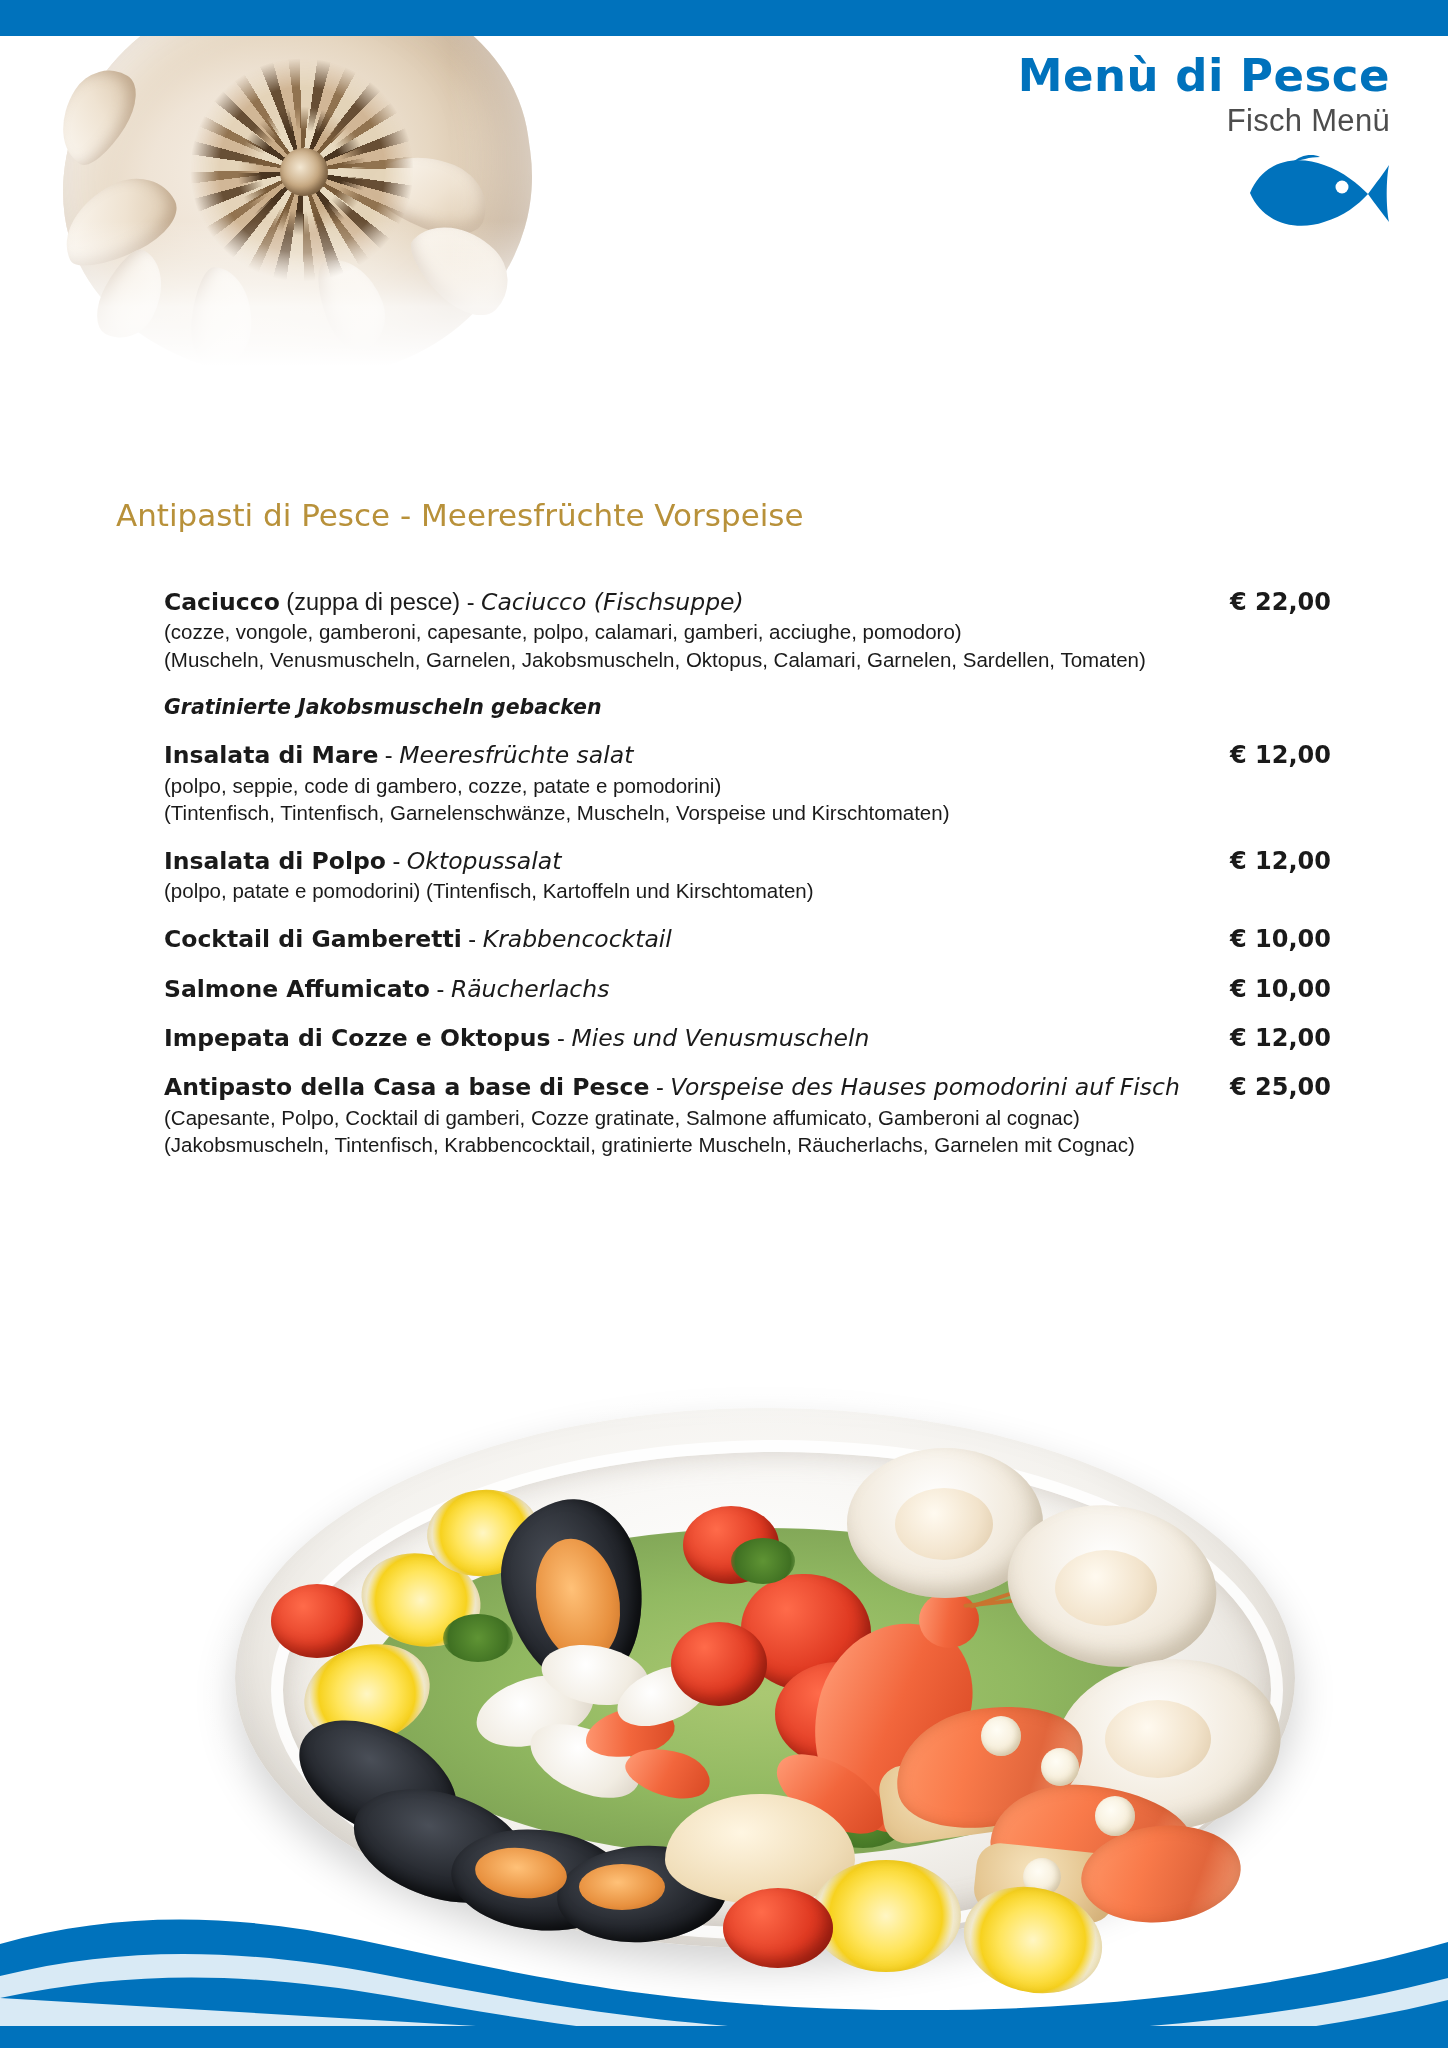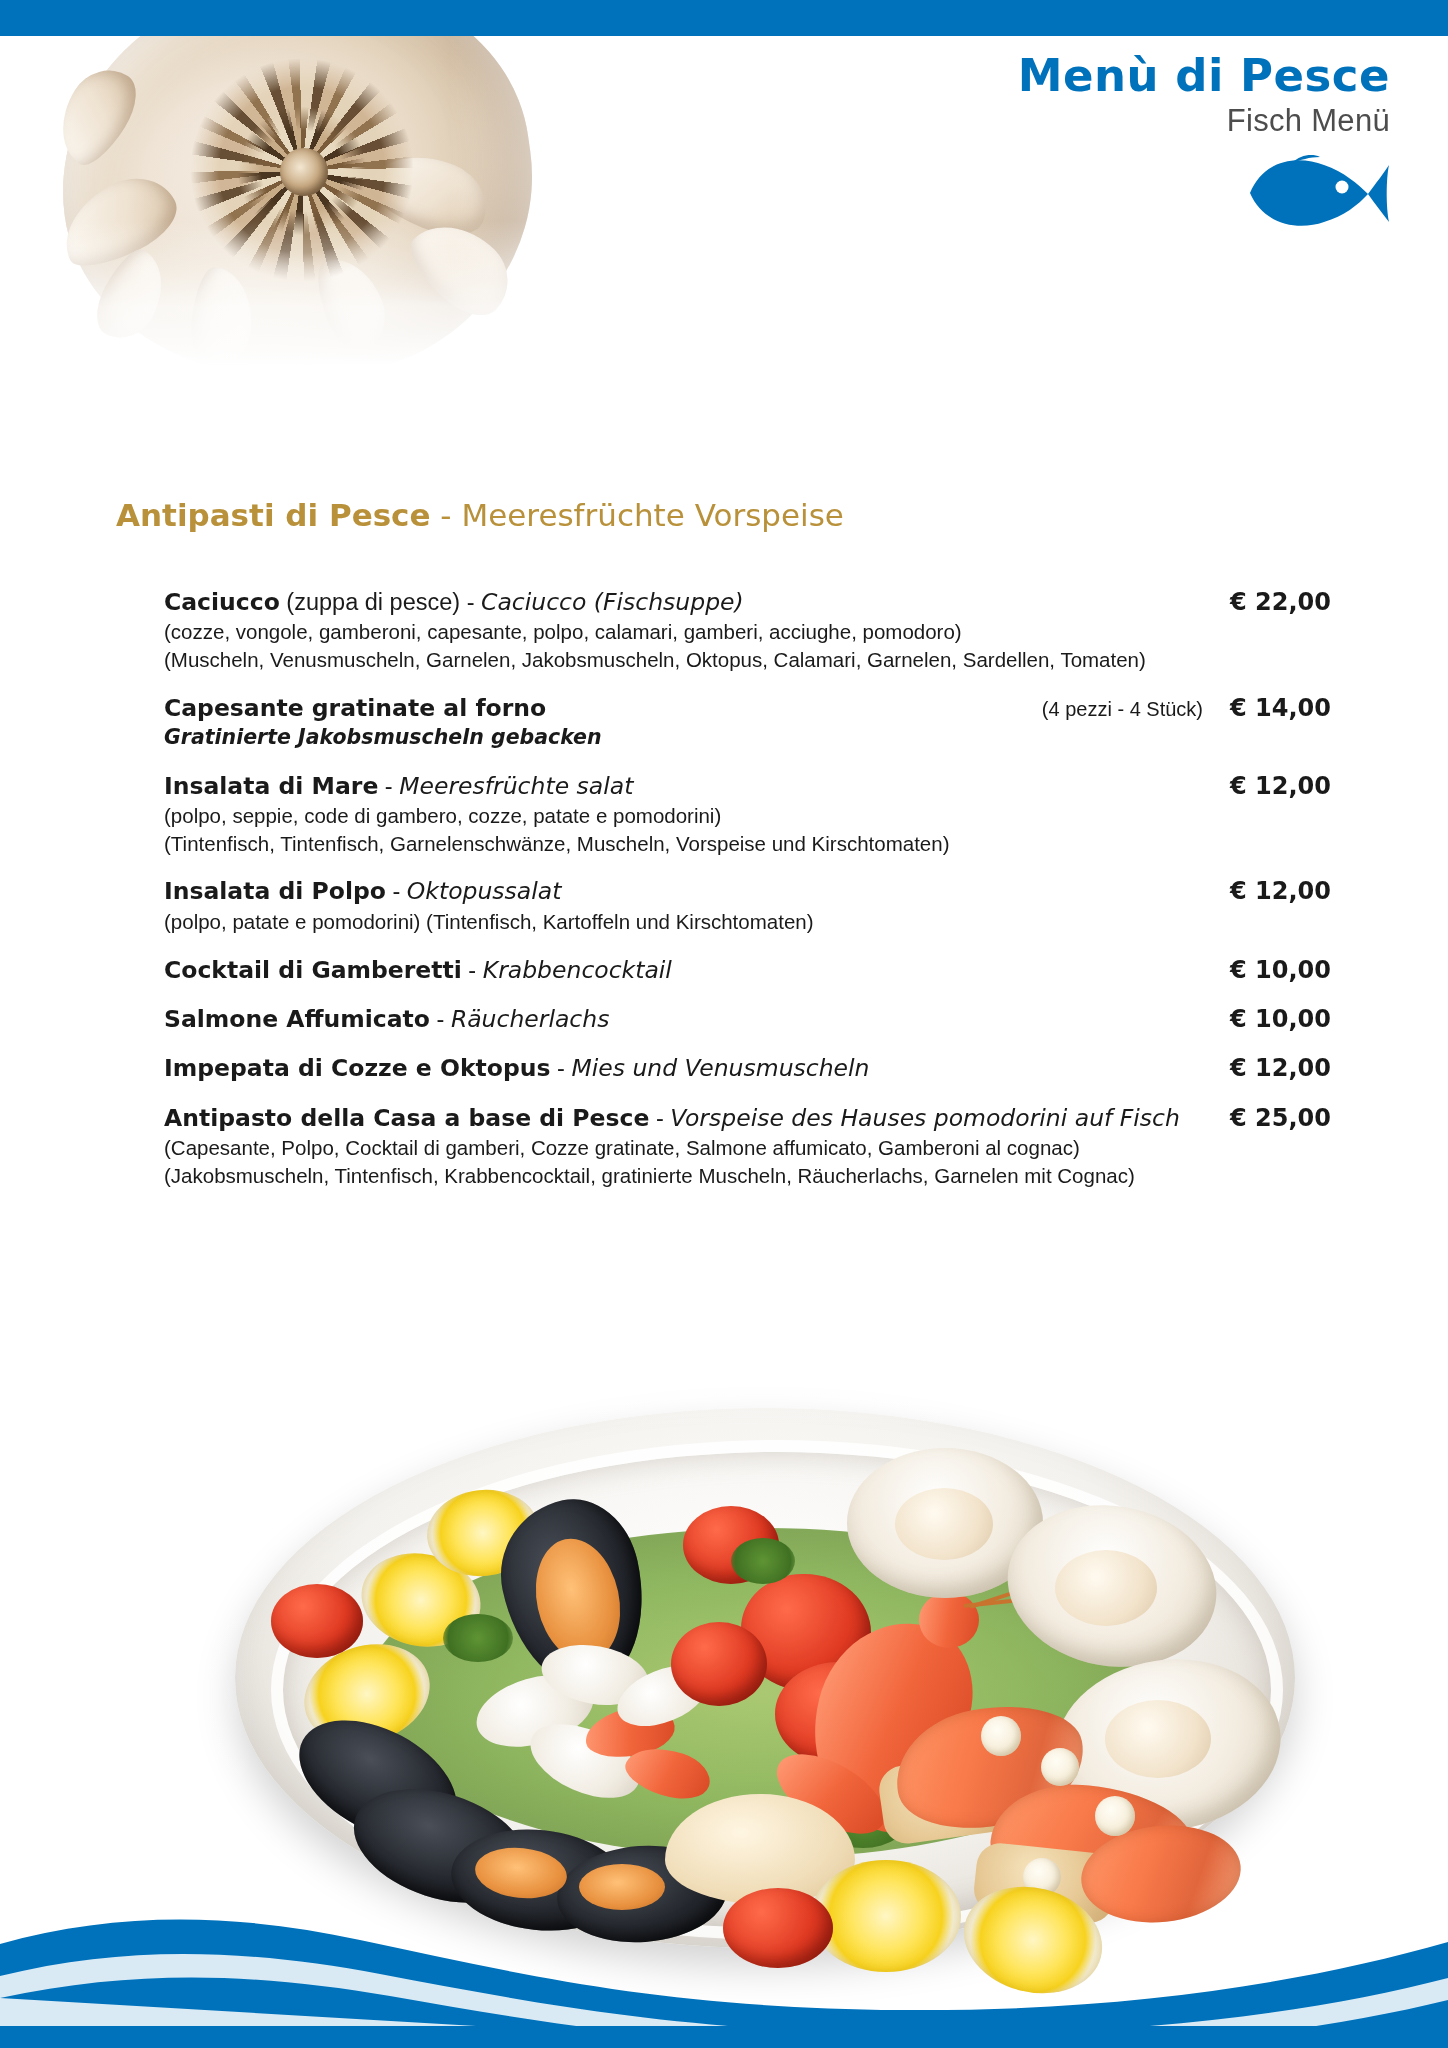--- a/index.html
+++ b/index.html
@@ -141,21 +141,21 @@
 
   
   .section-heading {
     position: absolute;
     left: 116px;
     top: 497px;
     font-size: 31px;
     line-height: 1.2;
   }
   .section-heading .it {
-    font-weight: bold;
+    font-weight: normal;
     color: #b8913a;
     font-family: "DejaVu Sans", sans-serif;
   }
   .section-heading .de {
     color: #b8913a;
     font-weight: normal;
     font-family: "DejaVu Sans", sans-serif;
   }
 
   
@@ -357,29 +357,20 @@
       <div class="item-right">
         <span class="qty"></span>
         <span class="price">€ 22,00</span>
       </div>
     </div>
     <div class="sub">(cozze, vongole, gamberoni, capesante, polpo, calamari, gamberi, acciughe, pomodoro)</div>
     <div class="sub tight">(Muscheln, Venusmuscheln, Garnelen, Jakobsmuscheln, Oktopus, Calamari, Garnelen, Sardellen, Tomaten)</div>
   </div>
 
   <div class="item">
-    <div class="item-row">
-      <div class="item-name">
-        <span class="nm">Capesante gratinate al forno</span><span class="paren"></span><span class="paren"></span><span class="de"></span>
-      </div>
-      <div class="item-right">
-        <span class="qty">(4 pezzi - 4 Stück)</span>
-        <span class="price">€ 14,00</span>
-      </div>
-    </div>
     <div class="sub sub-it">Gratinierte Jakobsmuscheln gebacken</div>
   </div>
 
   <div class="item">
     <div class="item-row">
       <div class="item-name">
         <span class="nm">Insalata di Mare</span><span class="paren"> - </span><span class="de">Meeresfrüchte salat</span>
       </div>
       <div class="item-right">
         <span class="qty"></span>

